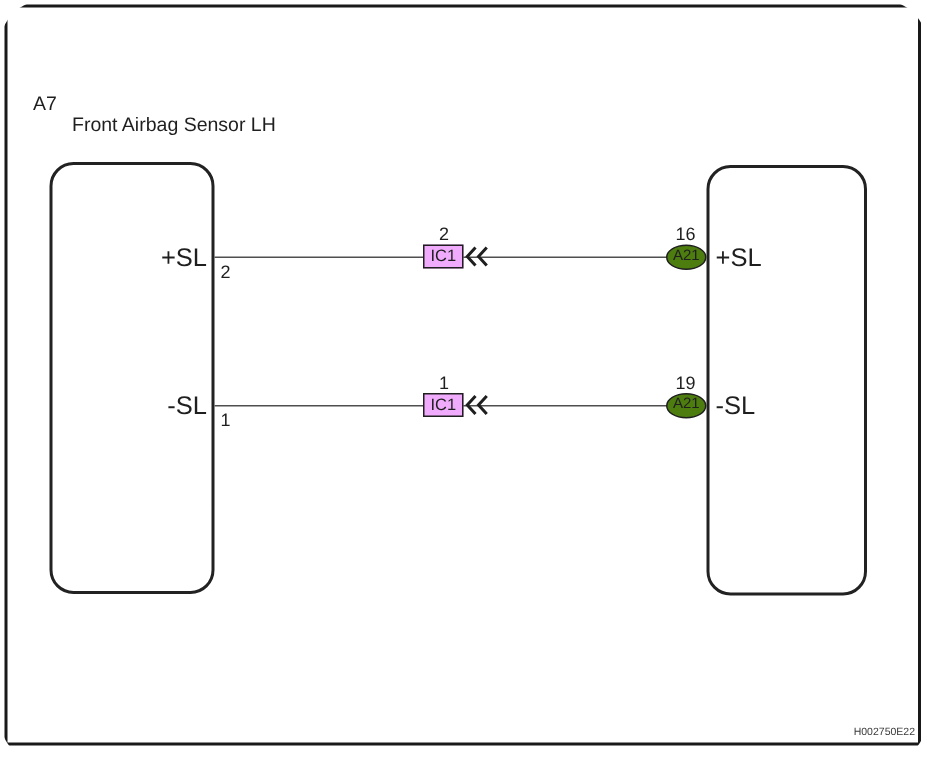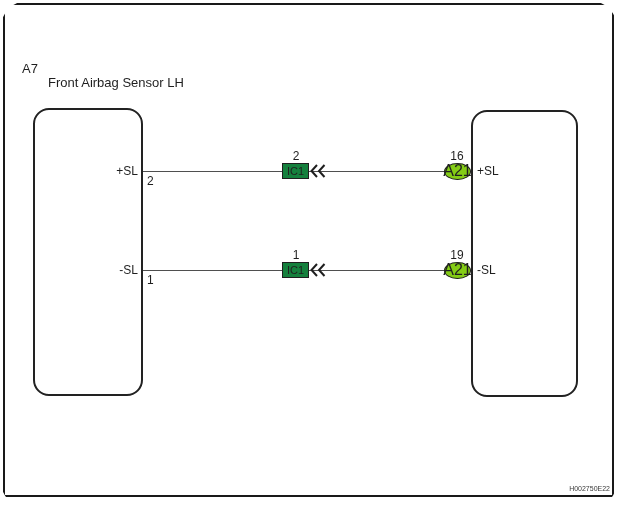--- a/index.html
+++ b/index.html
@@ -32,21 +32,21 @@
     background: #ffffff;
   }
   .comp-box.left  { left: 33px;  top: 108px; width: 110px; height: 288px; }
   .comp-box.right { left: 471px; top: 110px; width: 107px; height: 287px; }
 
   .wire { position: absolute; left: 143px; width: 302px; height: 1px; background: #4f4f4f; }
   .wire.r1 { top: 171px; }
   .wire.r2 { top: 270px; }
 
   .pin-label {
-    position: absolute; font-size: 12px; line-height: 13px; white-space: nowrap;
+    position: absolute; font-size: 17px; line-height: 13px; white-space: nowrap;
   }
   .pin-label.lft { left: 96px; width: 42px; text-align: right; }
   .pin-label.lft.r1 { top: 165px; }
   .pin-label.lft.r2 { top: 264px; }
   .pin-label.rgt { left: 477px; }
   .pin-label.rgt.r1 { top: 165px; }
   .pin-label.rgt.r2 { top: 264px; }
 
   .pin-num { position: absolute; font-size: 12px; line-height: 12px; }
   .pin-num.lft { left: 147px; }
@@ -57,38 +57,38 @@
     position: absolute; width: 28px; text-align: center;
     font-size: 12px; line-height: 12px;
   }
   .junc-num { left: 282px; }
   .conn-num { left: 443px; }
   .junc-num.r1, .conn-num.r1 { top: 150px; }
   .junc-num.r2, .conn-num.r2 { top: 249px; }
 
   .junc-box {
     position: absolute; left: 282px; width: 27px; height: 16px;
-    border: 1.5px solid #1f1f1f; background: #15803d;
+    border: 1.5px solid #1f1f1f; background: #f0abfc;
     display: flex; align-items: center; justify-content: center;
     font-size: 11px; line-height: 11px;
   }
   .junc-box.r1 { top: 163px; }
   .junc-box.r2 { top: 262px; }
 
   .chev { position: absolute; left: 309px; width: 18px; height: 16px; }
   .chev.r1 { top: 163px; }
   .chev.r2 { top: 262px; }
   .chev polyline { fill: none; stroke: #1f1f1f; stroke-width: 2; }
 
   .conn-oval {
     position: absolute; left: 444px; width: 27px; height: 17px;
     border: 1.5px solid #1f1f1f; border-radius: 50%;
-    background: #84cc16;
+    background: #4d7c0f;
     display: flex; align-items: center; justify-content: center;
-    font-size: 16px; line-height: 10.5px;
+    font-size: 10px; line-height: 10.5px;
   }
   .conn-oval.r1 { top: 163px; }
   .conn-oval.r2 { top: 262px; }
 
   .doc-code {
     position: absolute; right: 8px; top: 485px;
     font-size: 7px; line-height: 8px; color: #3a3a3a;
   }
 </style>
 </head>

